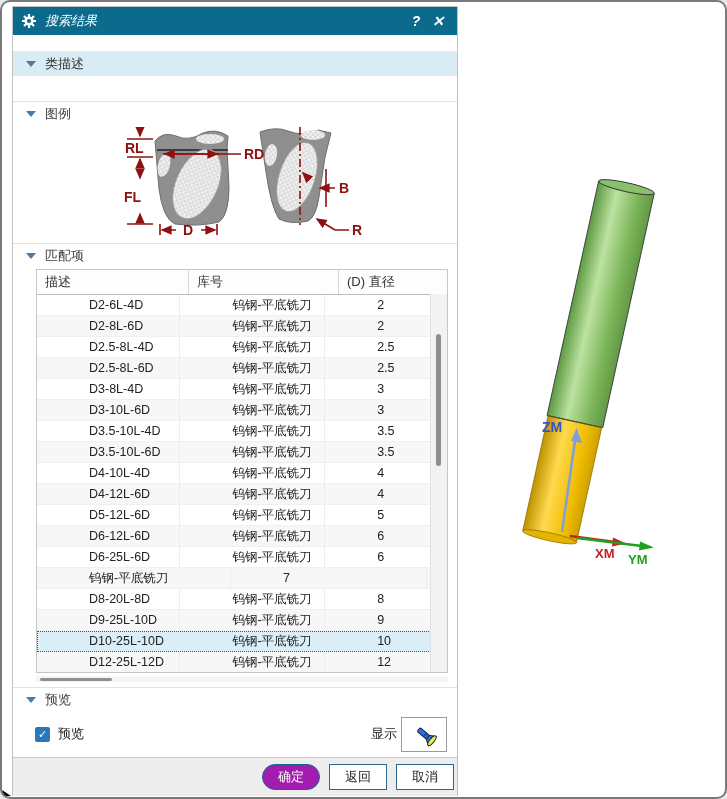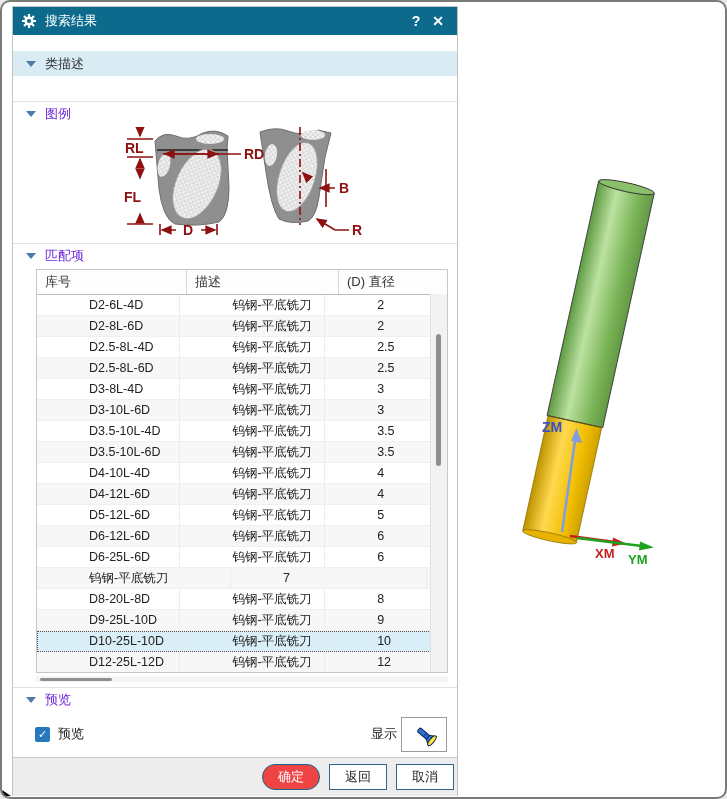--- a/index.html
+++ b/index.html
@@ -3,25 +3,25 @@
 <meta charset="utf-8">
 <style>
   html,body{margin:0;padding:0;background:#e9e9e9;}
   .screen{position:relative;width:727px;height:799px;background:#ffffff;
           border:2px solid #7a7a7a;border-radius:10px;box-sizing:border-box;overflow:hidden;
           font-family:"Liberation Sans",sans-serif;}
   
   .dialog{position:absolute;left:10px;top:4px;width:446px;height:790px;background:#fff;
           border:1px solid #c2c2c2;box-sizing:border-box;}
   .titlebar{position:absolute;left:0;top:0;width:100%;height:28px;background:#0c6b8c;
-            display:flex;align-items:center;padding:0 8px;box-sizing:border-box;color:#fff;}
+            display:flex;align-items:center;padding:0 8px;box-sizing:border-box;color:#fff;font-style:italic;}
   .titlebar .title{font-size:13px;margin-left:8px;flex:1;}
   .tb-btn{width:22px;text-align:center;font-size:14px;font-weight:bold;color:#fff;cursor:default;}
   .ghead{position:absolute;left:0;width:100%;height:25px;display:flex;align-items:center;
-         padding-left:13px;box-sizing:border-box;font-size:13px;color:#6d28d9;gap:9px;
+         padding-left:13px;box-sizing:border-box;font-size:13px;color:#404040;gap:9px;
          border-top:1px solid #e2e2e2;}
   .ghead.first{background:#d9ecf4;color:#333;border-top:none;}
   .tri{width:0;height:0;border-left:5px solid transparent;border-right:5px solid transparent;
        border-top:6px solid #4d7ba6;}
   .g1content{position:absolute;left:0;top:59px;width:100%;height:35px;display:flex;align-items:center;
              padding-left:20px;box-sizing:border-box;font-size:13px;color:#222;}
   
   .table{position:absolute;left:23px;top:262px;width:412px;height:404px;background:#fff;
          border:1px solid #c6c6c6;box-sizing:border-box;overflow:hidden;}
   .thead{display:flex;height:24px;border-bottom:1px solid #bdbdbd;background:#fdfdfd;}
@@ -49,21 +49,21 @@
   .disp-label{font-size:13px;color:#222;margin-right:4px;}
   .flash-btn{width:44px;height:33px;background:#fff;border:1px solid #9a9a9a;display:flex;
              align-items:center;justify-content:center;}
   
   .footer{position:absolute;left:0;top:750px;width:100%;height:39px;background:#ededed;
           border-top:1px solid #c9c9c9;display:flex;align-items:center;justify-content:flex-end;
           gap:9px;padding-right:3px;box-sizing:border-box;}
   .btn{height:26px;min-width:58px;font-size:13px;display:flex;align-items:center;justify-content:center;
        box-sizing:border-box;background:#fff;border:1px solid #33648a;color:#1c1c1c;
        font-family:"Liberation Sans",sans-serif;}
-  .btn.primary{background:#ef4444;border-color:#0f6a8e;color:#fff;border-radius:13px;}
+  .btn.primary{background:#a21caf;border-color:#0f6a8e;color:#fff;border-radius:13px;}
   
   .legend-svg{position:absolute;left:0;top:120px;}
   .view3d{position:absolute;left:480px;top:150px;}
   .cursor{position:absolute;left:0px;top:786px;}
   text{font-family:"Liberation Sans",sans-serif;}
 </style>
 </head>
 <body>
 
 <div class="screen">
@@ -155,22 +155,22 @@
       </g>
     </svg>
 
     <div class="ghead" style="top:236px;">
       <span class="tri"></span>
       <span>匹配项</span>
     </div>
 
     <div class="table">
       <div class="thead">
+        <div class="hcell c2">描述</div>
         <div class="hcell c1">库号</div>
-        <div class="hcell c2">描述</div>
         <div class="hcell c3">(D) 直径</div>
       </div>
       <div class="tbody">
           <div class="trow">
             <div class="tcell">D2-6L-4D</div>
             <div class="tcell">钨钢-平底铣刀</div>
             <div class="tcell">2</div>
           </div>
           <div class="trow">
             <div class="tcell">D2-8L-6D</div>

